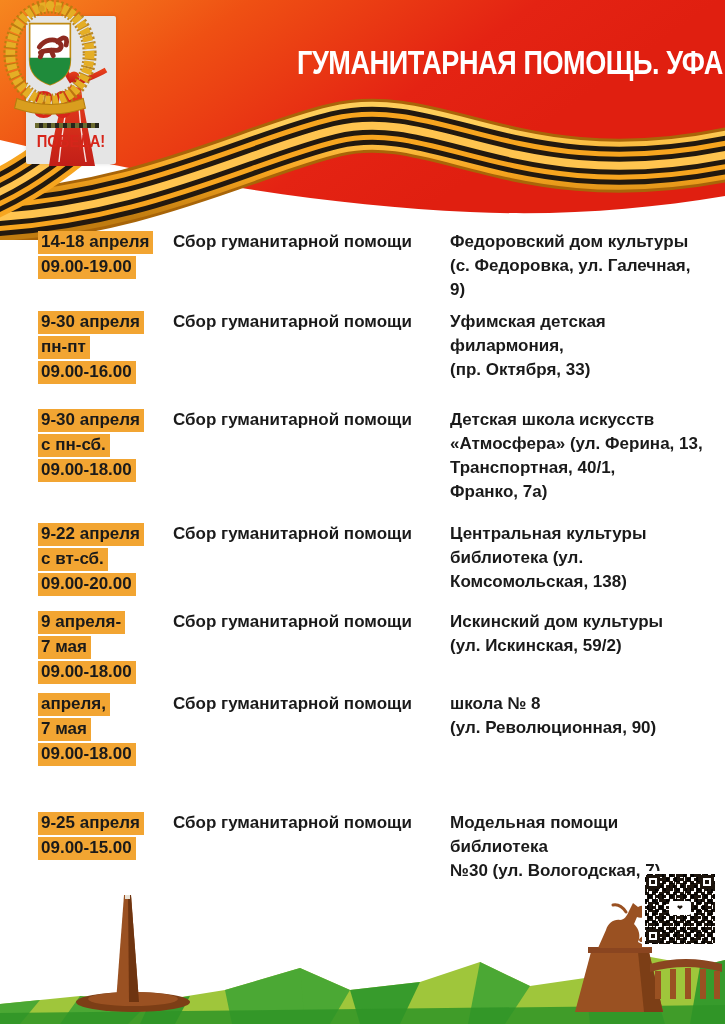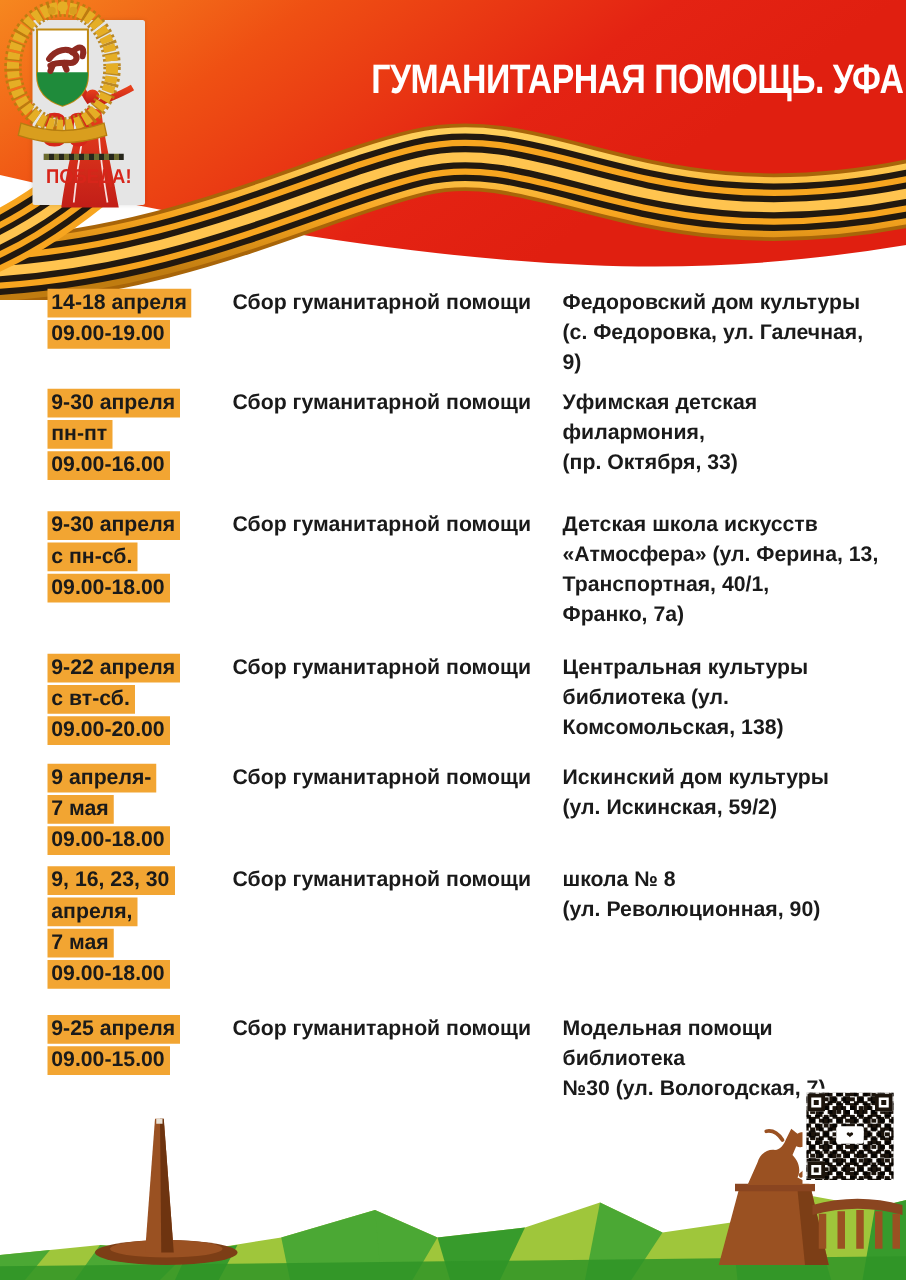--- a/index.html
+++ b/index.html
@@ -33,21 +33,21 @@
     position:absolute; left:0; bottom:13px; width:100%; text-align:center;
     font-size:16px; font-weight:700; color:#d7251a; transform:scaleX(.92);
   }
   .emblem{position:absolute; left:168px; top:12px;}
   
   .rows{position:absolute; left:0; top:0; width:725px;}
   .row{position:absolute; left:0; width:725px; font-size:17px; line-height:24px;}
   .col-dates{position:absolute; left:38px; width:140px; font-weight:700;}
   .col-dates .line{margin:0 0 1px 0;}
   .hl{background:var(--highlight,#f2a532); padding:0 4px 2px 3px; display:inline-block; line-height:21px;}
-  .col-activity{position:absolute; left:186px; width:275px; font-weight:700;}
+  .col-activity{position:absolute; left:173px; width:275px; font-weight:700;}
   .col-location{position:absolute; left:450px; width:260px; font-weight:700;}
   
   .footer-art{position:absolute; left:0; bottom:0;}
   .qr{
     position:absolute; left:645px; top:874px; width:70px; height:70px;
     background:
       repeating-conic-gradient(#1c140c 0 25%, #ffffff 0 50%) 0 0/ 7px 7px,
       repeating-conic-gradient(#1c140c 0 25%, #ffffff 0 50%) 2px 3px/ 11px 11px;
     background-blend-mode:multiply; outline:3px solid #fff;
   }
@@ -207,21 +207,20 @@
         </div>
       <div class="col-activity">Сбор гуманитарной помощи</div>
       <div class="col-location">
           <div>Искинский дом культуры</div>
           <div>(ул. Искинская, 59/2)</div>
         </div>
     </div>
 
     <div class="row" style="top: 692px;">
       <div class="col-dates">
-          <div class="line"><span class="hl">9, 16, 23, 30</span></div>
           <div class="line"><span class="hl">апреля,</span></div>
           <div class="line"><span class="hl">7 мая</span></div>
           <div class="line"><span class="hl">09.00-18.00</span></div>
         </div>
       <div class="col-activity">Сбор гуманитарной помощи</div>
       <div class="col-location">
           <div>школа № 8</div>
           <div>(ул. Революционная, 90)</div>
         </div>
     </div>

